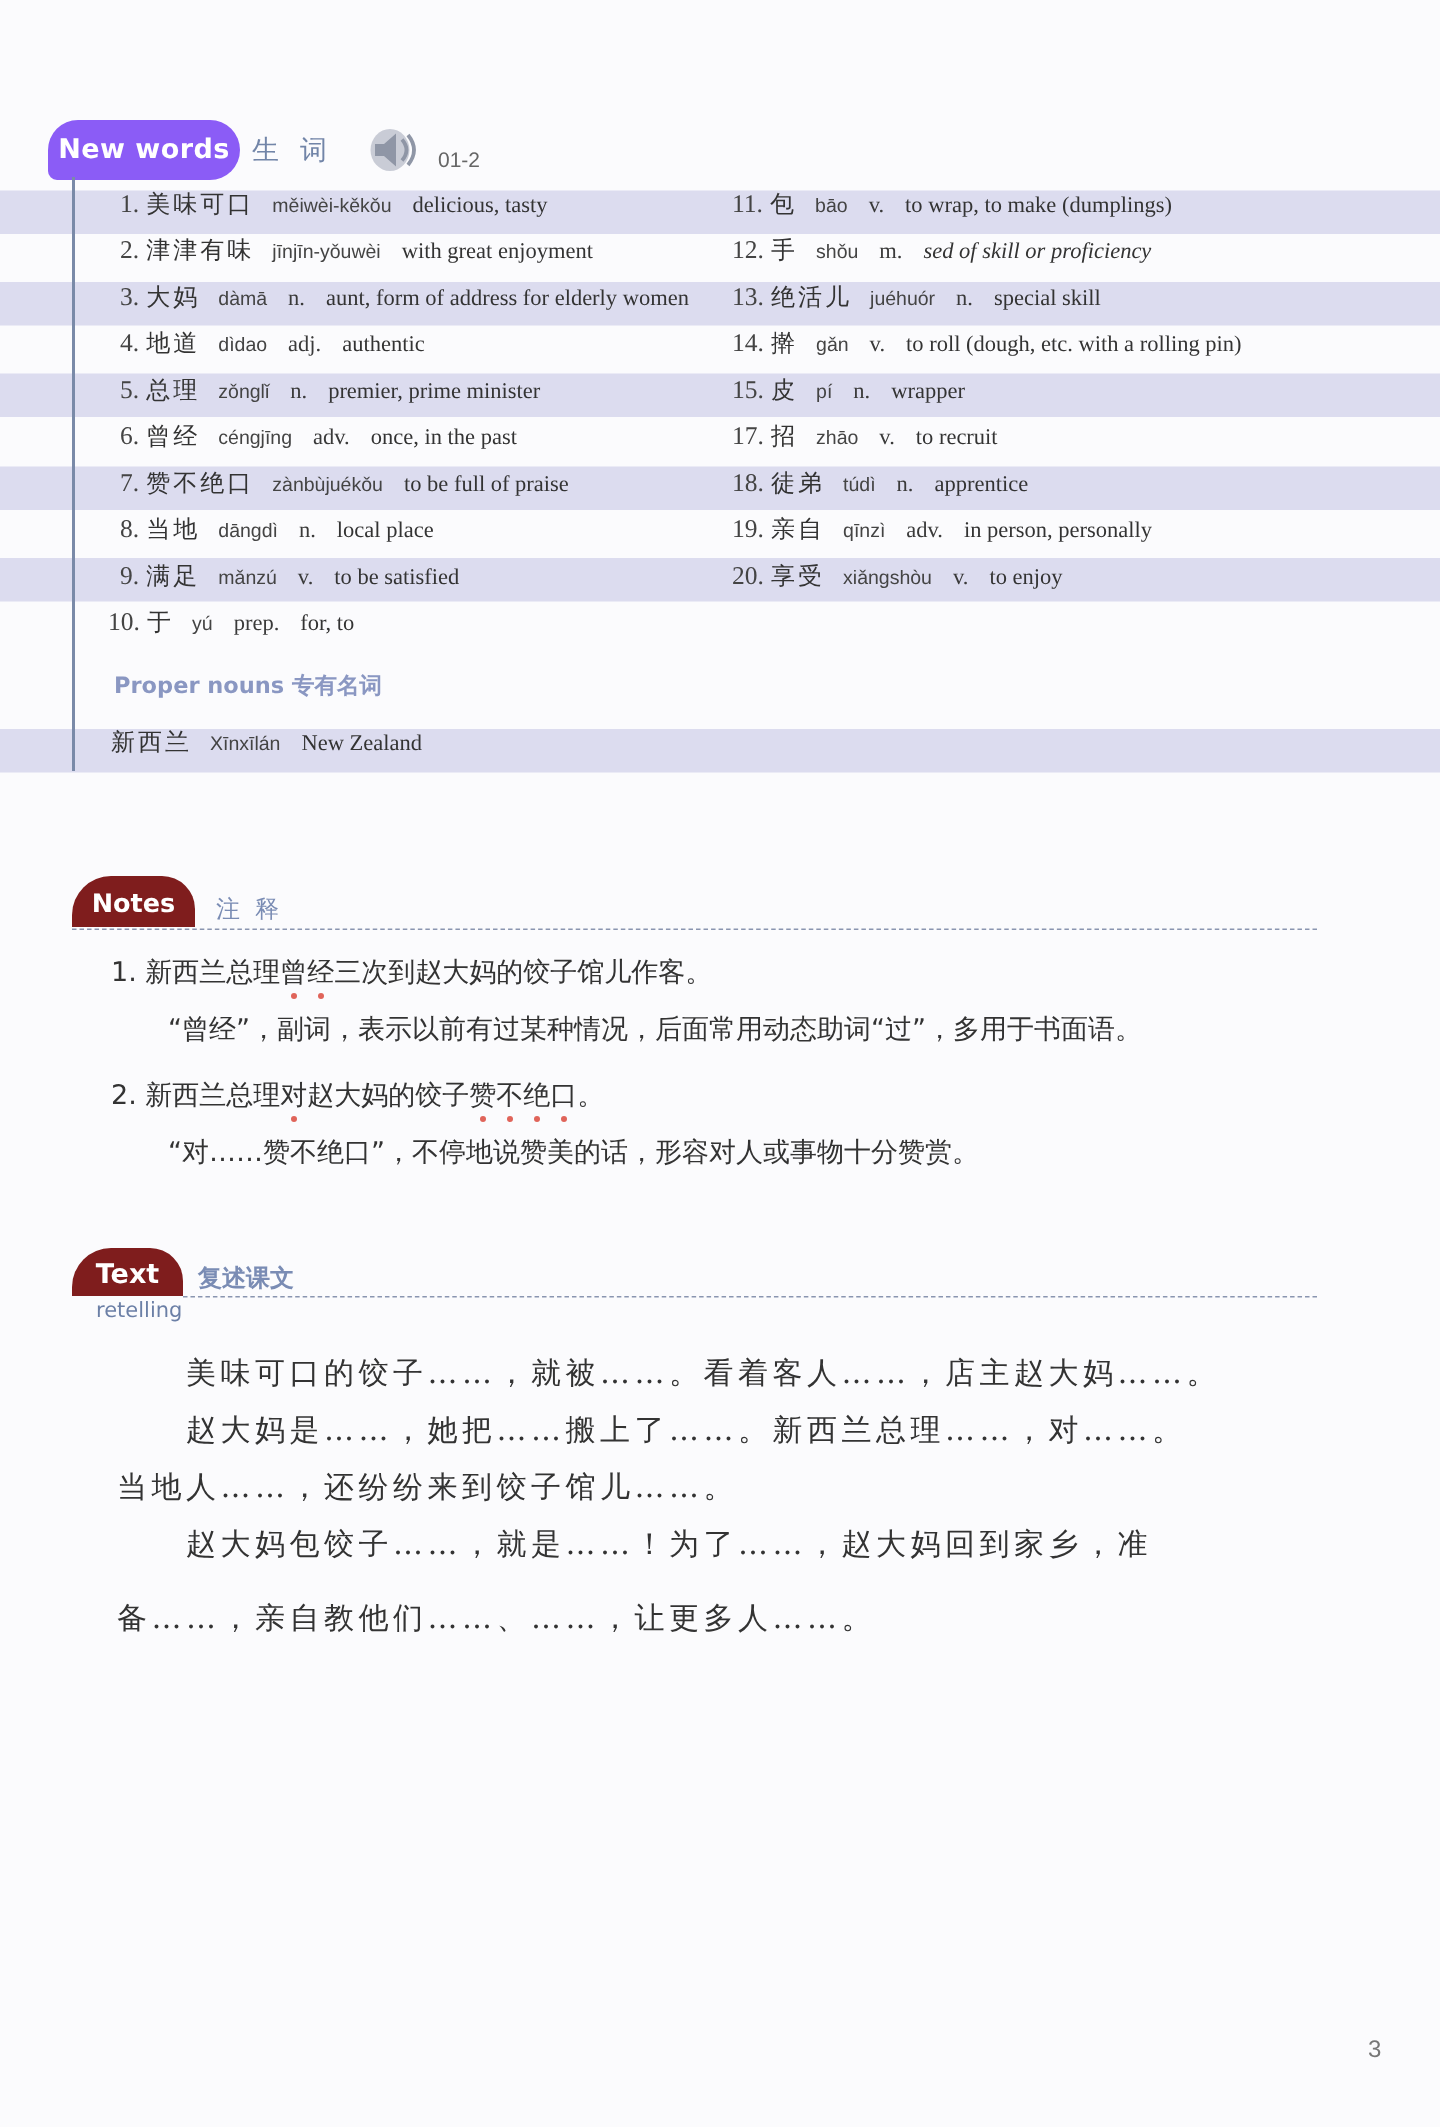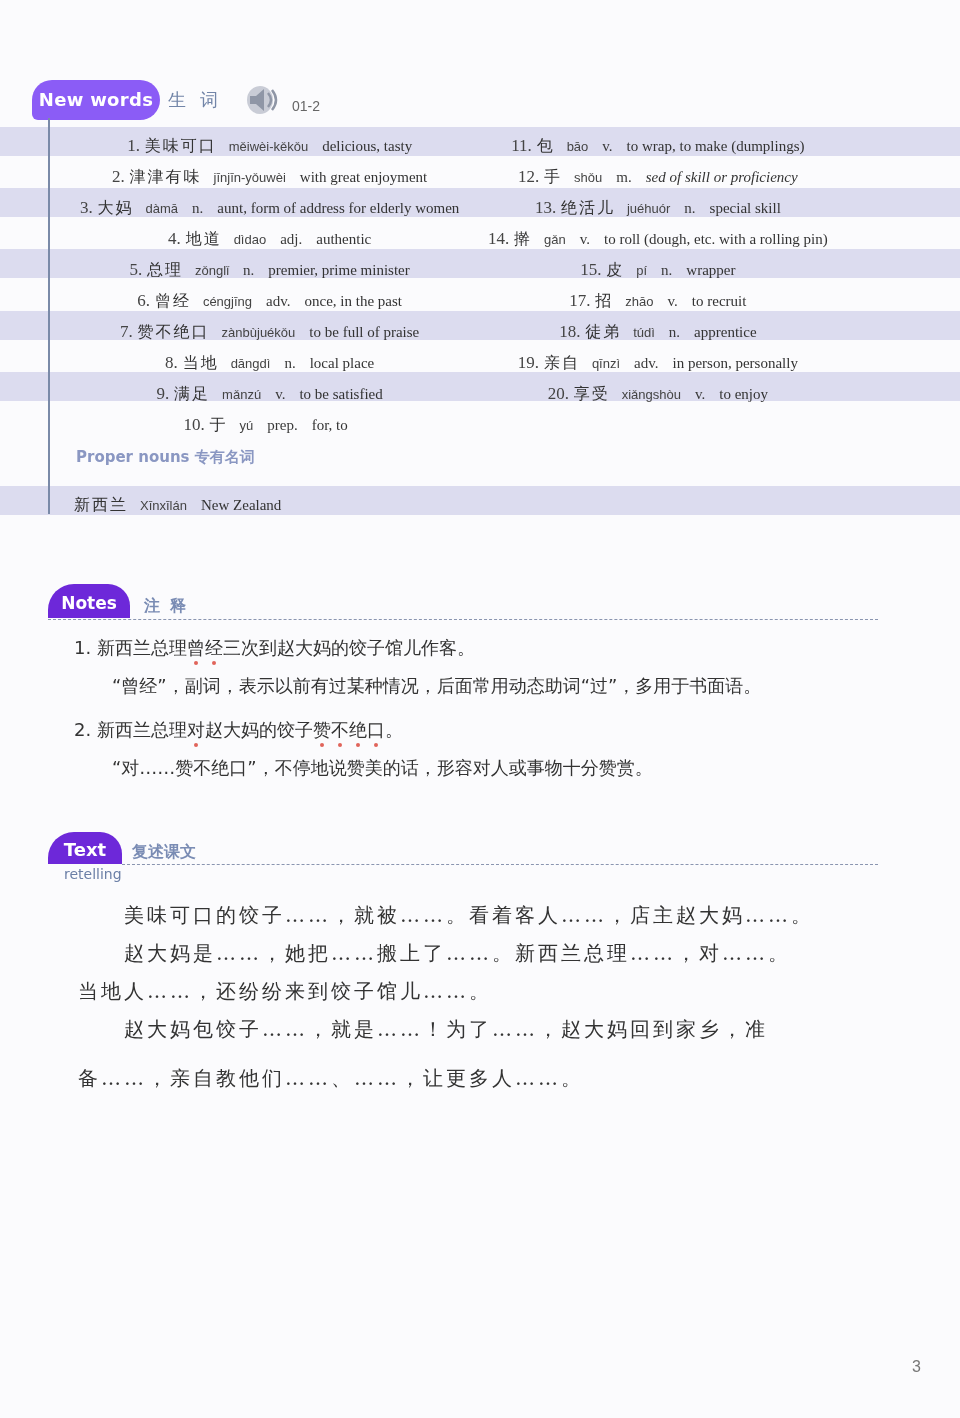--- a/index.html
+++ b/index.html
@@ -16,37 +16,37 @@
     background:#8b5cf6; border-radius:20px 20px 20px 6px;
     color:#fff; font-family:"DejaVu Sans", sans-serif; font-weight:bold;
     font-size:18px; line-height:40px; text-align:center; letter-spacing:0.3px;
   }
   .nw-cn { left:168px; top:88px; font-family:"DejaVu Sans", sans-serif; color:#7285a8; font-size:18px; letter-spacing:14px; }
   .speaker { left:244px; top:84px; width:40px; height:32px; }
   .audio-code { left:292px; top:98px; font-family:"Liberation Sans", sans-serif; font-size:14px; color:#666; }
   .vline { left:48px; top:118px; width:2px; height:396px; background:#7a8aa8; }
 
   .band { left:0; width:960px; height:29px; background:#dcdcef; }
-  .row { height:31px; line-height:39px; font-size:15px; white-space:nowrap;text-align:center; }
+  .row { height:31px; line-height:20px; font-size:15px; white-space:nowrap; }
   .num { font-family:"Liberation Serif", serif; font-size:17px; color:#444; }
   .cn { font-size:16px; color:#333; margin-right:12px; letter-spacing:2px; }
   .py { font-family:"Liberation Sans", sans-serif; font-size:13px; color:#444; margin-right:14px; }
   .pos { font-family:"Liberation Serif", serif; font-size:15px; margin-right:14px; }
   .en { font-family:"Liberation Serif", serif; font-size:15px; color:#333; }
   .it { font-style:italic; }
 
   .pn-title { left:76px; top:448px; font-family:"DejaVu Sans", sans-serif; font-weight:bold; font-size:15px; color:#8a97c2; }
 
   
   .tab-shape {
-    background:#6d28d9; color:#fff; font-family:"DejaVu Sans", sans-serif; font-weight:bold;
+    background:#7f1d1d; color:#fff; font-family:"DejaVu Sans", sans-serif; font-weight:bold;
     border-radius:26px 22px 0 0; text-align:center;
   }
   .notes-tab { left:48px; top:584px; width:82px; height:34px; line-height:38px; font-size:17px; }
-  .notes-cn { left:144px; top:596px; font-family:"DejaVu Sans", sans-serif; font-weight:bold; color:#7a8cb4; font-size:16px; letter-spacing:10px; }
+  .notes-cn { left:144px; top:596px; font-family:"DejaVu Sans", sans-serif; font-weight:normal; color:#7a8cb4; font-size:16px; letter-spacing:10px; }
   .dash { height:0; border-top:1px dashed #8a95b0; }
   .note-line { font-family:"DejaVu Sans", sans-serif; font-size:18px; color:#333; white-space:nowrap; }
   .dot { position:relative; }
   .dot::after { content:""; position:absolute; left:50%; bottom:-7px; width:4px; height:4px; margin-left:-2px; border-radius:50%; background:#e0645a; }
 
   
   .text-tab { left:48px; top:832px; width:74px; height:32px; line-height:36px; font-size:18px; }
   .text-cn { left:132px; top:842px; font-family:"DejaVu Sans", sans-serif; font-weight:bold; color:#7a8cb4; font-size:16px; }
   .retelling { left:64px; top:866px; font-family:"DejaVu Sans", sans-serif; font-size:14px; color:#6b7fa6; }
   .ret-line { font-family:"DejaVu Serif", serif; font-size:20px; color:#333; letter-spacing:3px; white-space:nowrap; }

